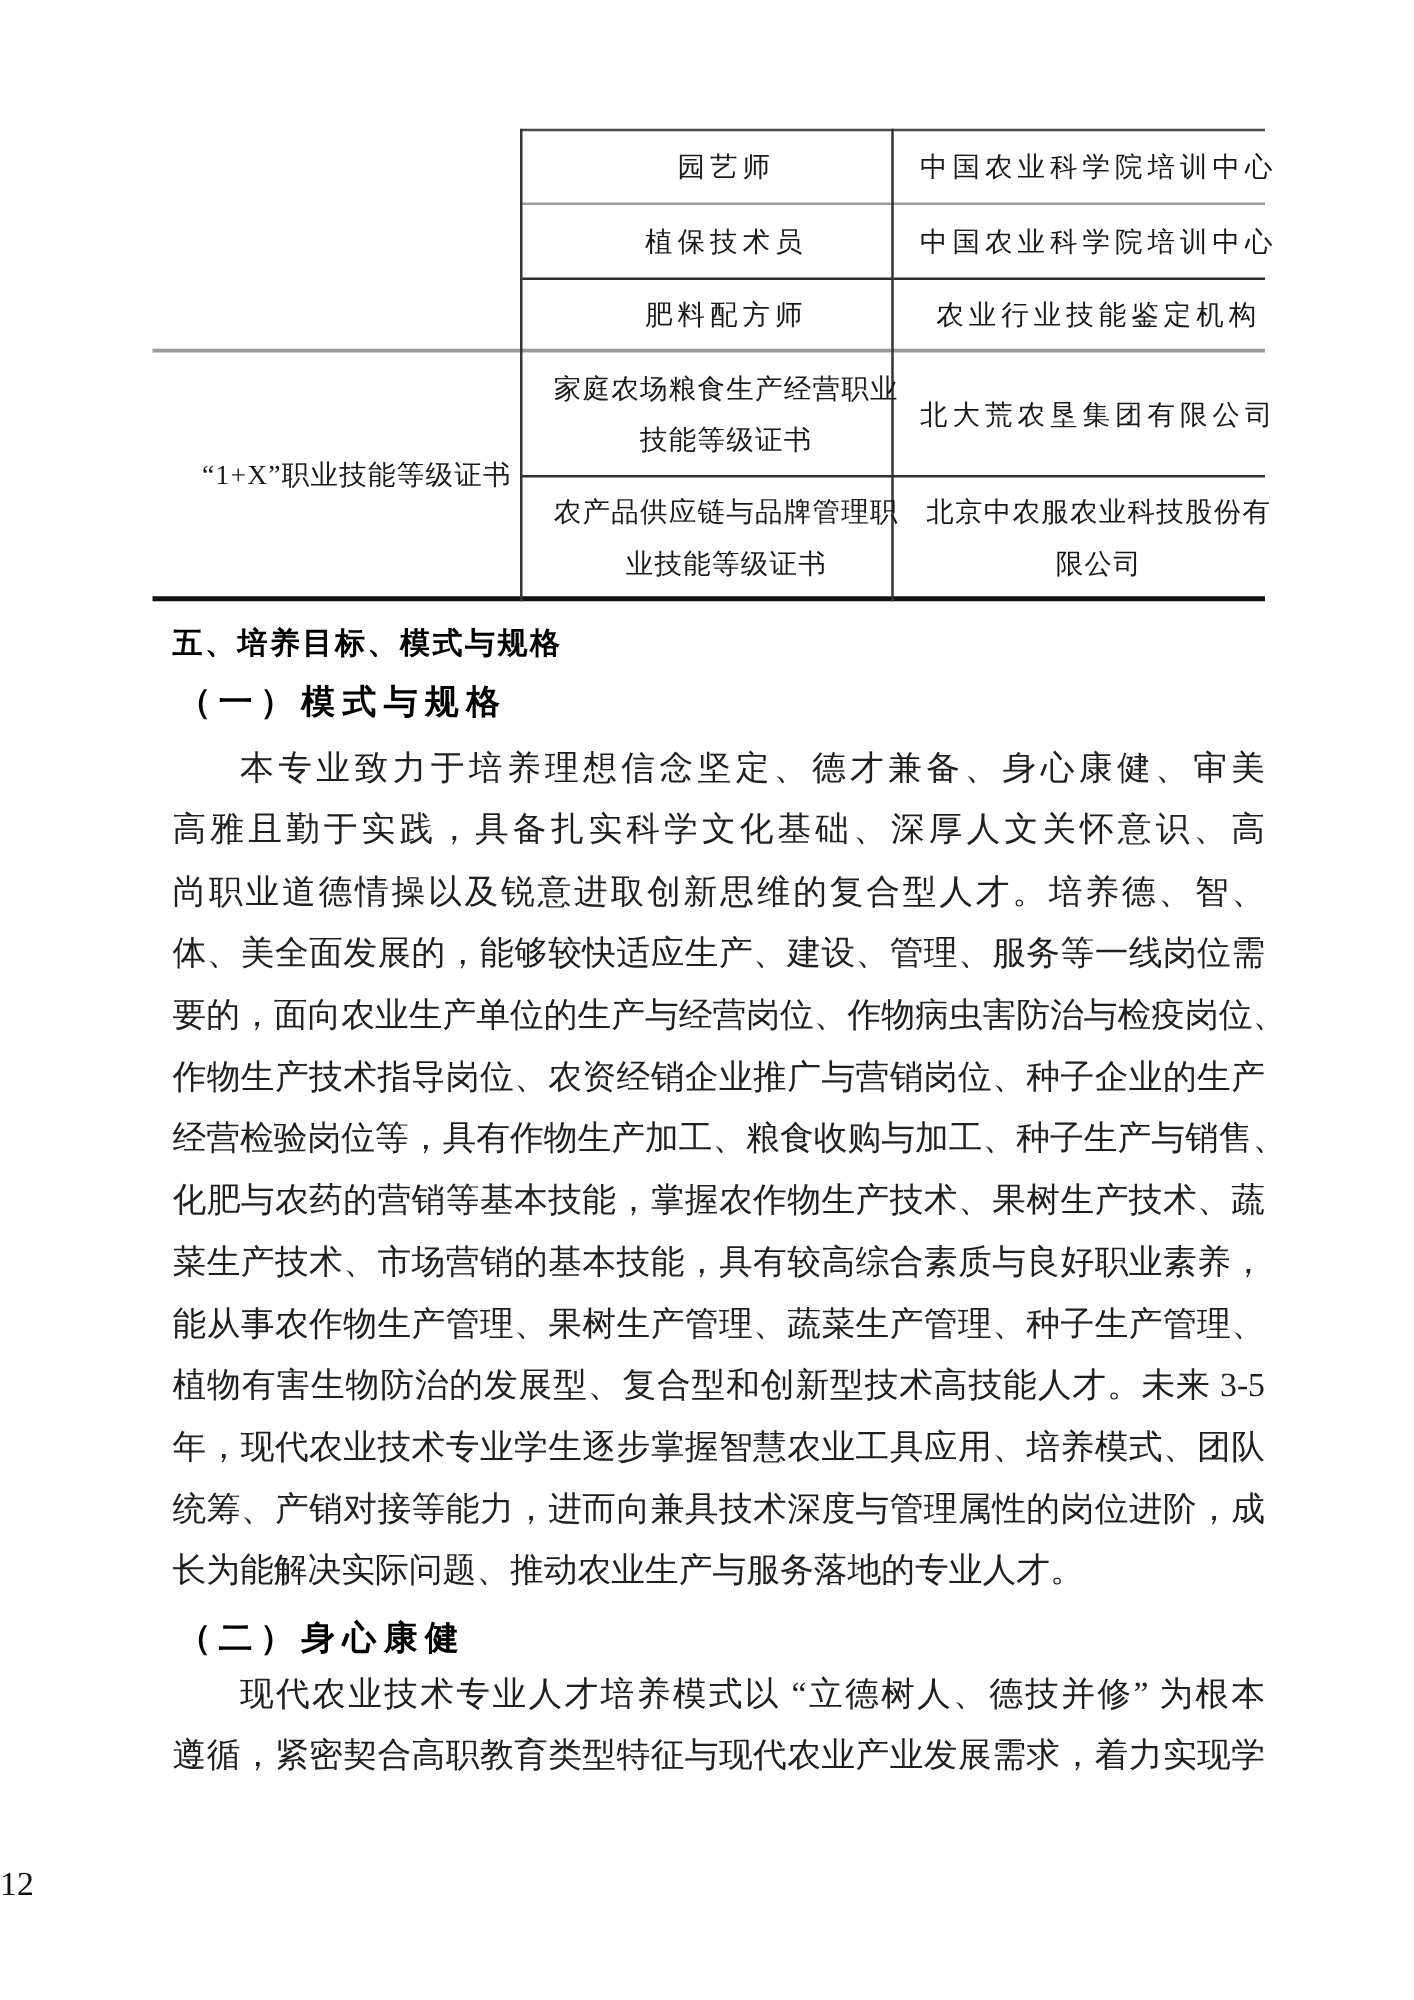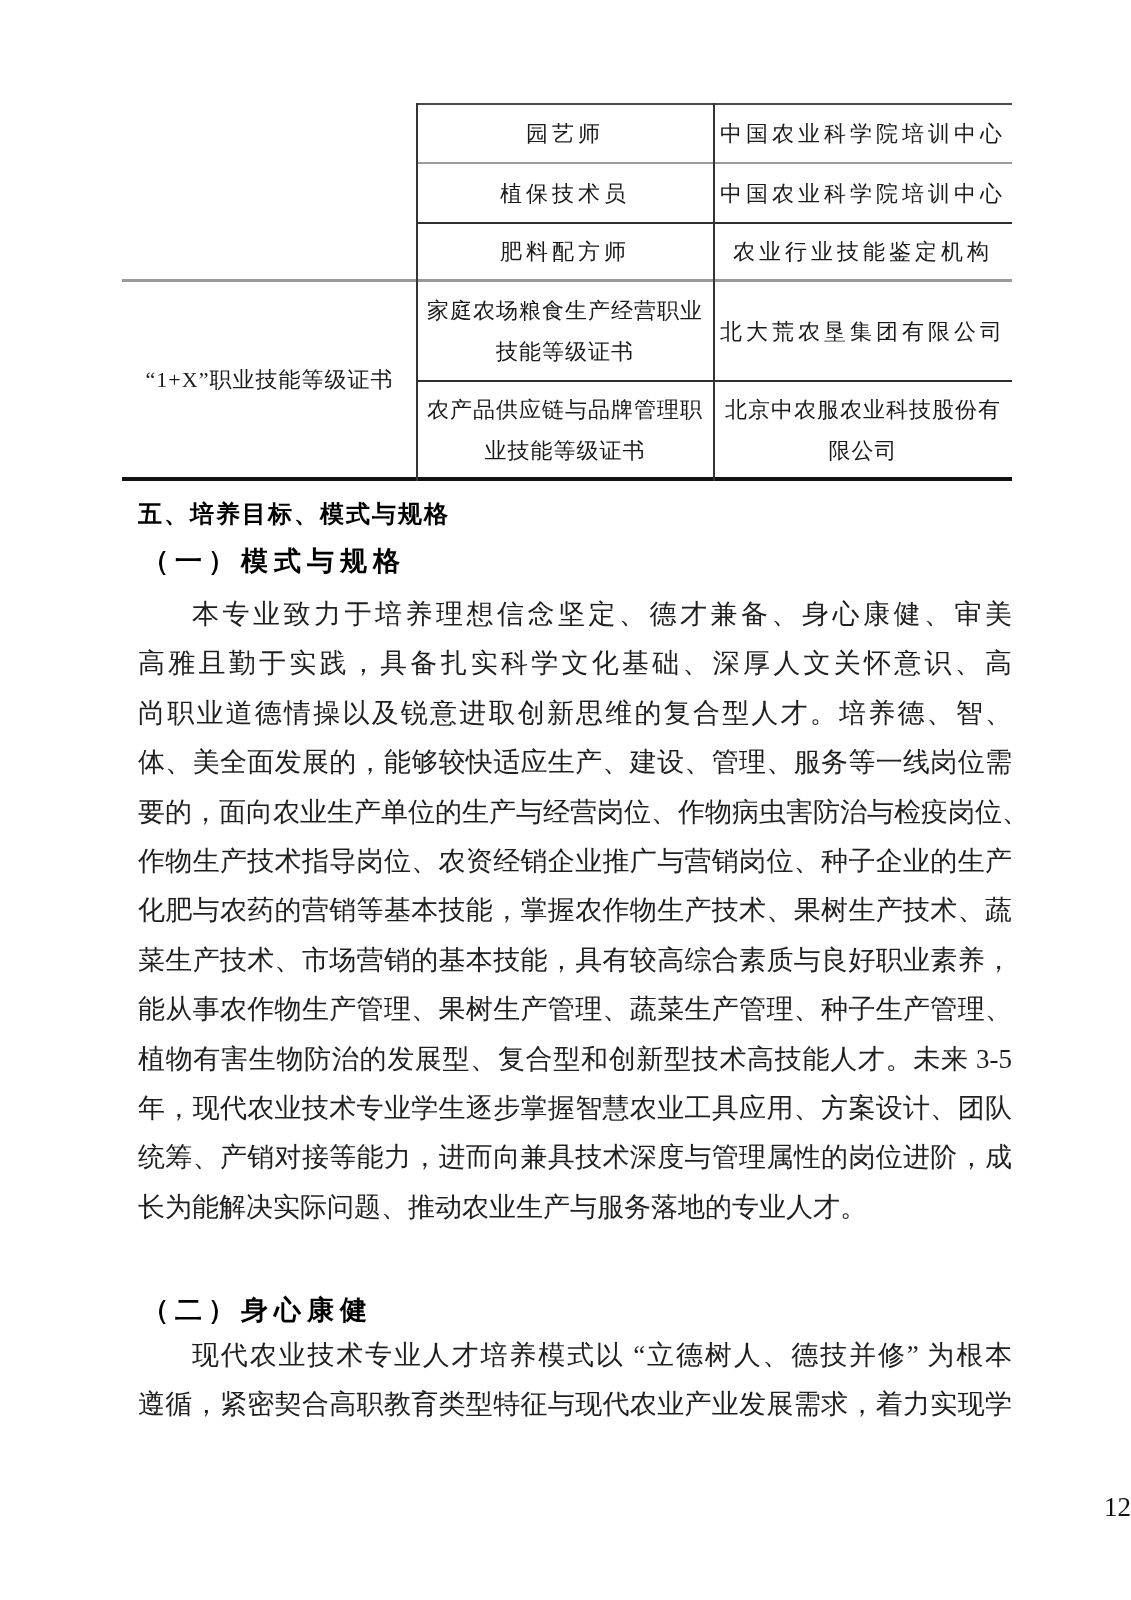--- a/index.html
+++ b/index.html
@@ -30,20 +30,21 @@
   
   .cell {
     position: absolute;
     display: flex;
     align-items: center;
     justify-content: center;
     text-align: center;
     font-size: 22px;
     line-height: 41px;
     color: #1a1a1a;
+    padding-left: 16px;
   }
   .cell-sp   { letter-spacing: 4px; }
   .cell-wrap { letter-spacing: 1px; }
   .c2 { left: 419px; width: 292px; }
   .c3 { left: 716px; width: 294px; }
   .r1 { top: 105px; height: 57px; }
   .r2 { top: 164px; height: 58px; }
   .r3 { top: 224px; height: 55px; }
   .r4 { top: 282px; height: 98px; }
   .r5 { top: 382px; height: 95px; }
@@ -92,21 +93,21 @@
     color: #1f1f1f;
   }
   .pline.first { text-indent: 54px; }
   .pline.last  { text-align-last: left; }
 
   
   .page-num {
     position: absolute;
     left: 0; top: 1492px;
     width: 1131px;
-    text-align: right;
+    text-align: left;
     font-size: 27px;
     color: #111111;
   }
 </style>
 </head>
 <body>
 
 <div id="page">
 
   <div class="hline tl-top"></div>
@@ -134,25 +135,26 @@
   <div class="h-main" id="heading">五、培养目标、模式与规格</div>
   <div class="h-sub" id="sub1">（一）模式与规格</div>
 
   <div class="para" id="para1">
     <div class="pline first">本专业致力于培养理想信念坚定、德才兼备、身心康健、审美</div>
     <div class="pline">高雅且勤于实践，具备扎实科学文化基础、深厚人文关怀意识、高</div>
     <div class="pline">尚职业道德情操以及锐意进取创新思维的复合型人才。培养德、智、</div>
     <div class="pline">体、美全面发展的，能够较快适应生产、建设、管理、服务等一线岗位需</div>
     <div class="pline">要的，面向农业生产单位的生产与经营岗位、作物病虫害防治与检疫岗位、</div>
     <div class="pline">作物生产技术指导岗位、农资经销企业推广与营销岗位、种子企业的生产</div>
+    <div class="pline">经营检验岗位等，具有作物生产加工、粮食收购与加工、种子生产与销售、</div>
     <div class="pline">化肥与农药的营销等基本技能，掌握农作物生产技术、果树生产技术、蔬</div>
     <div class="pline">菜生产技术、市场营销的基本技能，具有较高综合素质与良好职业素养，</div>
     <div class="pline">能从事农作物生产管理、果树生产管理、蔬菜生产管理、种子生产管理、</div>
     <div class="pline">植物有害生物防治的发展型、复合型和创新型技术高技能人才。未来 3-5</div>
-    <div class="pline">年，现代农业技术专业学生逐步掌握智慧农业工具应用、方案设计、团队</div>
+    <div class="pline">年，现代农业技术专业学生逐步掌握智慧农业工具应用、培养模式、团队</div>
     <div class="pline">统筹、产销对接等能力，进而向兼具技术深度与管理属性的岗位进阶，成</div>
     <div class="pline last">长为能解决实际问题、推动农业生产与服务落地的专业人才。</div>
   </div>
 
   <div class="h-sub" id="sub2">（二）身心康健</div>
 
   <div class="para" id="para2">
     <div class="pline first">现代农业技术专业人才培养模式以 “立德树人、德技并修” 为根本</div>
     <div class="pline">遵循，紧密契合高职教育类型特征与现代农业产业发展需求，着力实现学</div>
   </div>

